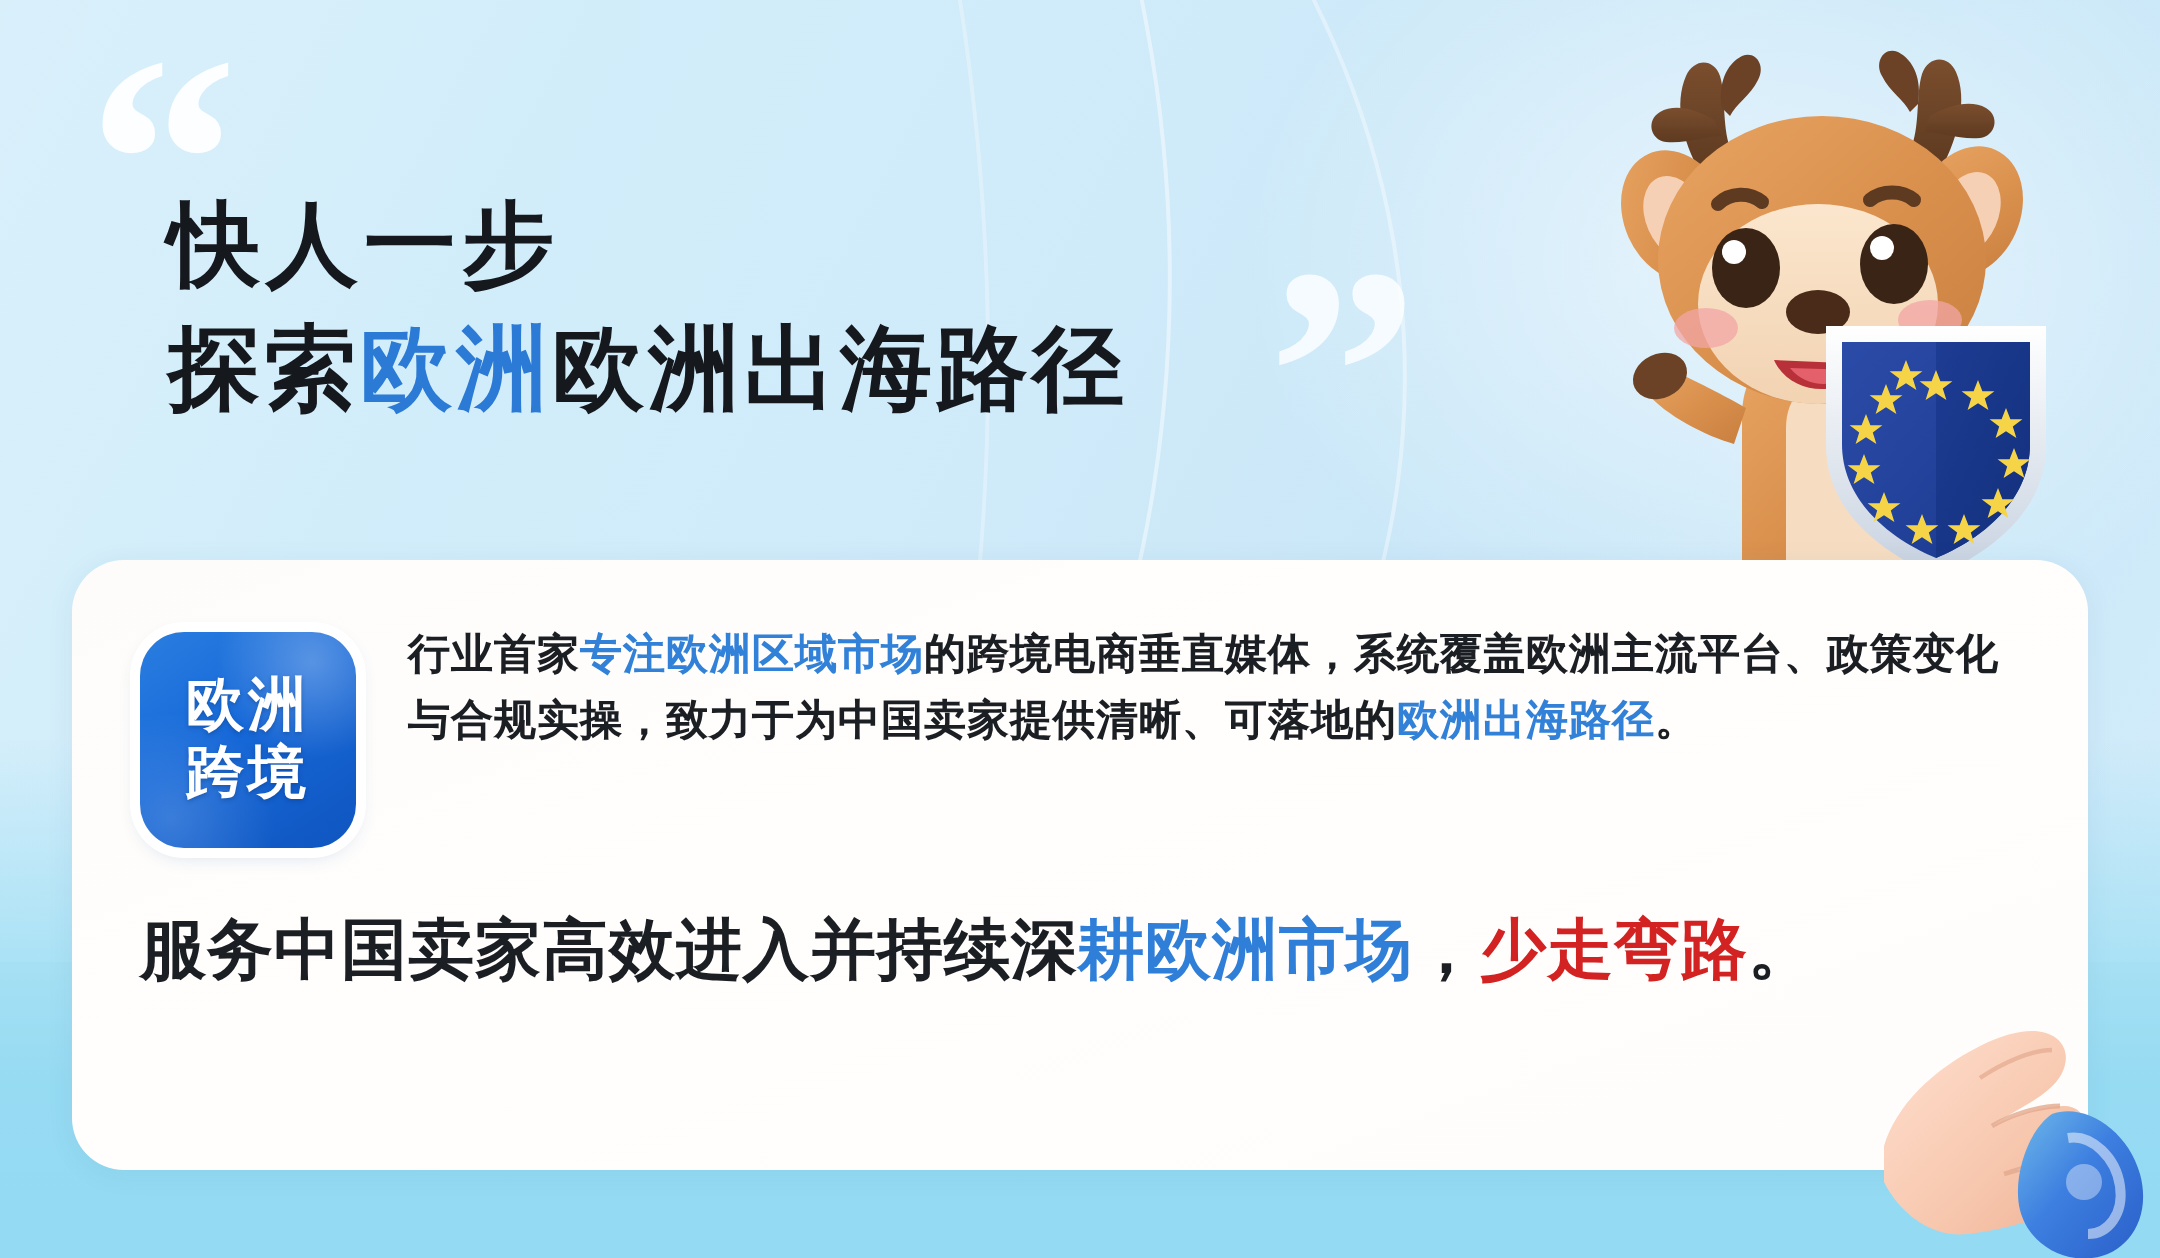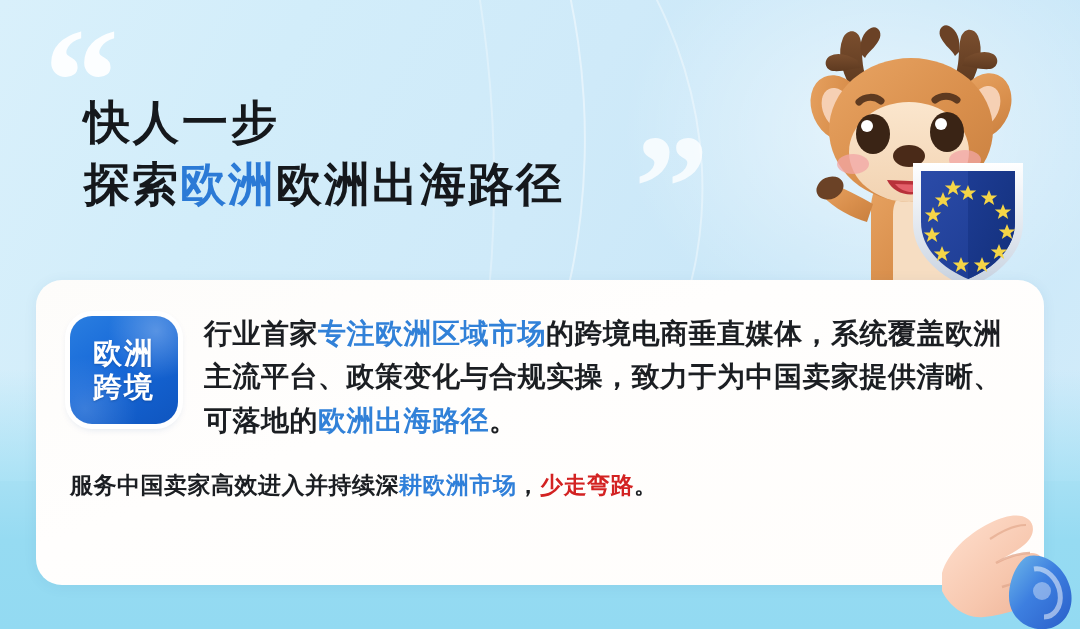--- a/index.html
+++ b/index.html
@@ -180,32 +180,32 @@
     font-size: 29px;
     font-weight: 700;
     letter-spacing: 2px;
     line-height: 1.18;
     text-shadow: 0 1px 2px rgba(8,48,110,0.35);
   }
 
   
   .body-text {
     flex: 1 1 auto;
-    font-size: 28px;
+    font-size: 21px;
     font-weight: 700;
     color: #1b1e22;
     line-height: 1.55;
     letter-spacing: 0.5px;
     padding-top: 2px;
   }
   .body-text .t-blue { color: #3181d8; }
 
   .para-2 {
     margin-top: 26px;
-    font-size: 23px;
+    font-size: 33px;
     font-weight: 700;
     color: #1b1e22;
     letter-spacing: 0.5px;
     line-height: 1.5;
   }
   .para-2 .t-blue { color: #2f7fd9; }
   .para-2 .t-red { color: #d32222; }
 
   
   .hand {

